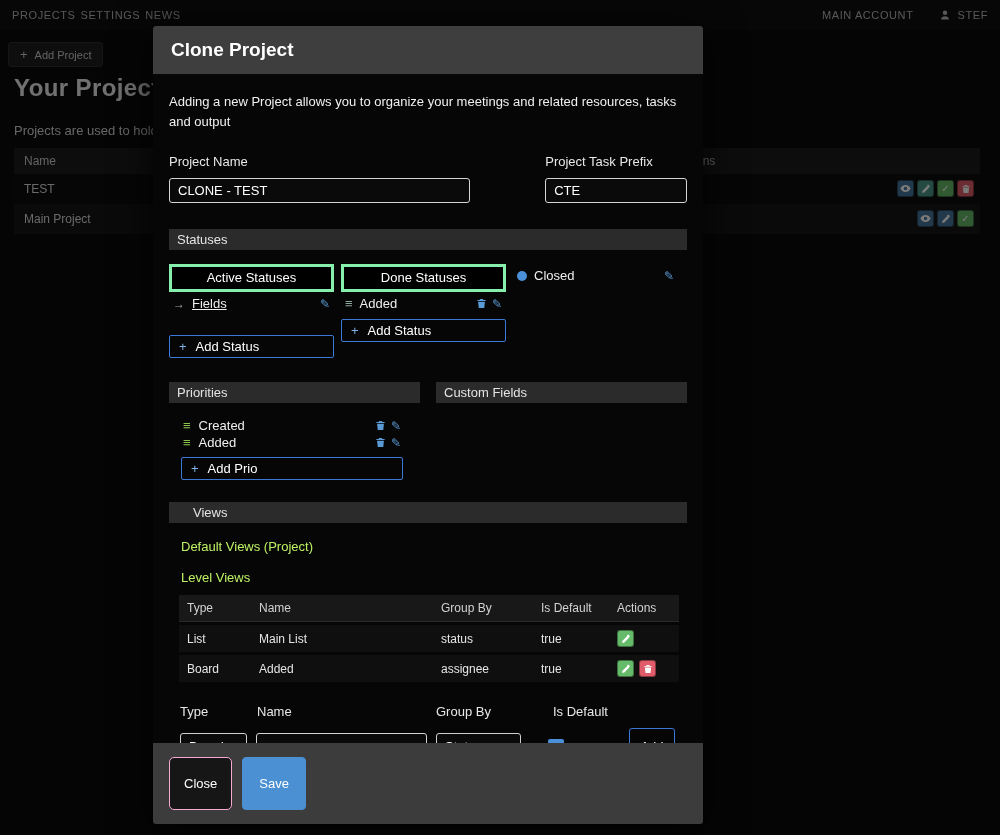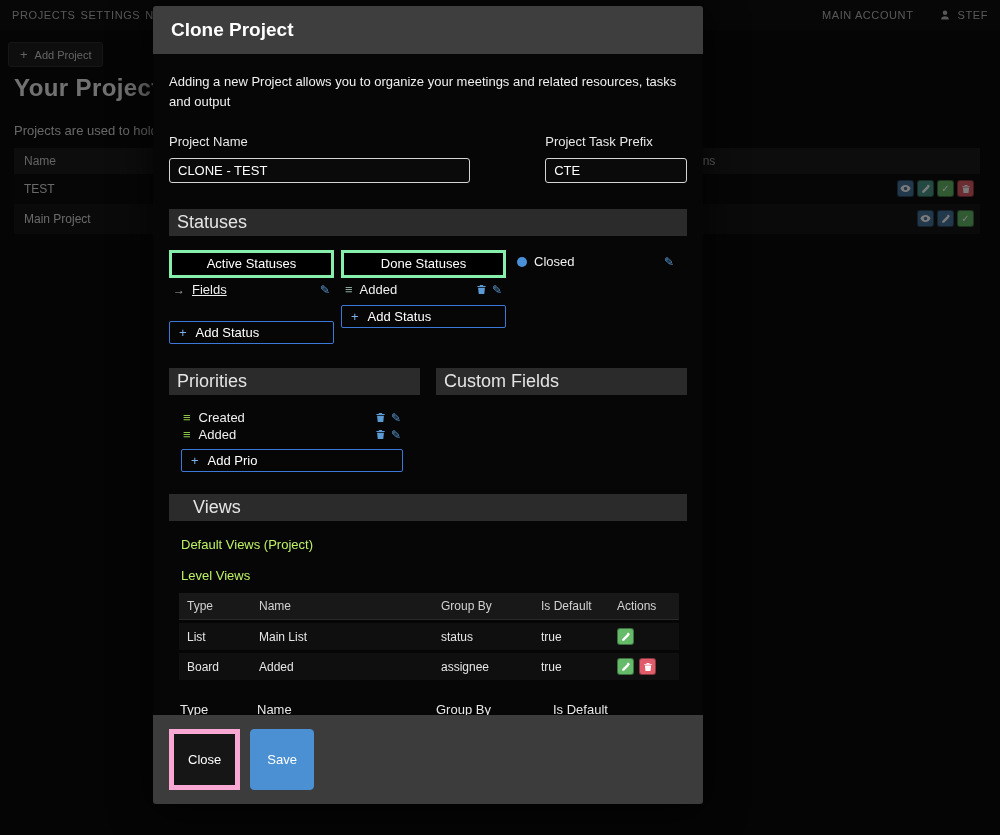--- a/index.html
+++ b/index.html
@@ -37,36 +37,36 @@
     display:flex; align-items:center; justify-content:center; cursor:pointer;
     color:#fff; font-size:10px; line-height:1; padding:0;
   }
   .mb-blue  { background:#46789e; }
   .mb-teal  { background:#4d9a8a; }
   .mb-green { background:#66bb6a; }
   .mb-red   { background:#e05c6a; }
   
   .overlay { position:absolute; inset:0; background:rgba(0,0,0,.52); z-index:5; }
   .modal {
-    position:absolute; left:153px; top:6px; width:550px; height:798px; z-index:10;
+    position:absolute; left:153px; top:26px; width:550px; height:798px; z-index:10;
     background:#060606; border-radius:3px; box-shadow:0 6px 40px rgba(0,0,0,.8);
     display:flex; flex-direction:column;
   }
   .modal-header { background:#3e3e3e; border-radius:3px 3px 0 0; padding:13px 18px; font-size:19px; font-weight:600; color:#fff; }
   .modal-body { flex:1; padding:18px 16px 0 16px; overflow:hidden; }
   .modal-desc { font-size:13px; line-height:1.55; color:#f0f0f0; max-width:524px; }
   .field-row { display:flex; gap:28px; margin-top:22px; }
   .field label { display:block; font-size:13px; color:#e8e8e8; margin-bottom:9px; }
   .text-input {
     background:#0a0a0a; border:1px solid #d4d4d4; border-radius:3px;
     color:#fff; font-size:13px; height:25px; padding:0 8px; width:100%;
     font-family:inherit;
   }
   .w-340 { width:340px; } .w-160 { width:160px;margin-left:47px; }
-  .section-bar { background:#2b2b2b; color:#e4e4e4; font-size:18px; padding:3px 8px; }
+  .section-bar { background:#2b2b2b; color:#e4e4e4; font-size:13px; padding:3px 8px; }
   .mt-26 { margin-top:26px; } .mt-22 { margin-top:22px;padding-left:24px; }
   .status-cols { display:flex; gap:7px; margin-top:14px; }
   .status-col { width:165px; }
   .status-col-header { background:#000; border:3px solid #86efac; color:#fff; font-size:13px; text-align:center; padding:3px 0 4px; }
   .status-item { display:flex; align-items:center; gap:7px; font-size:13px; color:#efefef; padding:4px 4px 0 4px; }
   .underlined { text-decoration:underline; }
   .item-actions { margin-left:auto; display:flex; gap:5px; align-items:center; }
   .blue-ic { color:#5b9bd5; cursor:pointer; display:flex; align-items:center; font-size:12px; line-height:1; background:none; border:none; padding:0; }
   .drag-ic { color:#8bc34a; font-size:13px; line-height:1; cursor:grab; background:none; border:none; padding:0; }
   .drag-ic.muted { color:#8aa79a; }
@@ -107,21 +107,21 @@
   .checkbox {
     width:16px; height:16px; background:#4a90d9; border-radius:2px; cursor:pointer;
     display:flex; align-items:center; justify-content:center; color:#fff; font-size:11px;
   }
   .btn-add-view {
     margin-left:auto; margin-right:12px; width:46px; height:37px;
     background:transparent; border:1px solid #3b78d8; border-radius:3px;
     color:#fff; font-size:13px; cursor:pointer; font-family:inherit;
   }
   .modal-footer { background:#3c3c3c; border-radius:0 0 3px 3px; padding:14px 16px; display:flex; gap:10px; margin-top:auto; }
-  .btn-close { background:#161616; border:5px solid #f9a8d4; border-radius:0; color:#fff; font-size:13px; padding:18px 14px; cursor:pointer; font-family:inherit; }
+  .btn-close { background:#161616; border:1px solid #f9a8d4; border-radius:5px; color:#fff; font-size:13px; padding:18px 14px; cursor:pointer; font-family:inherit; }
   .btn-save { background:#4a90d2; border:1px solid #4a90d2; border-radius:4px; color:#fff; font-size:13px; padding:7px 16px; cursor:pointer; font-family:inherit; }
   svg { display:block; }
 </style>
 </head>
 <body>
 
 <div class="screen">
 
   <div class="nav">
     <span class="nav-item">PROJECTS</span>

